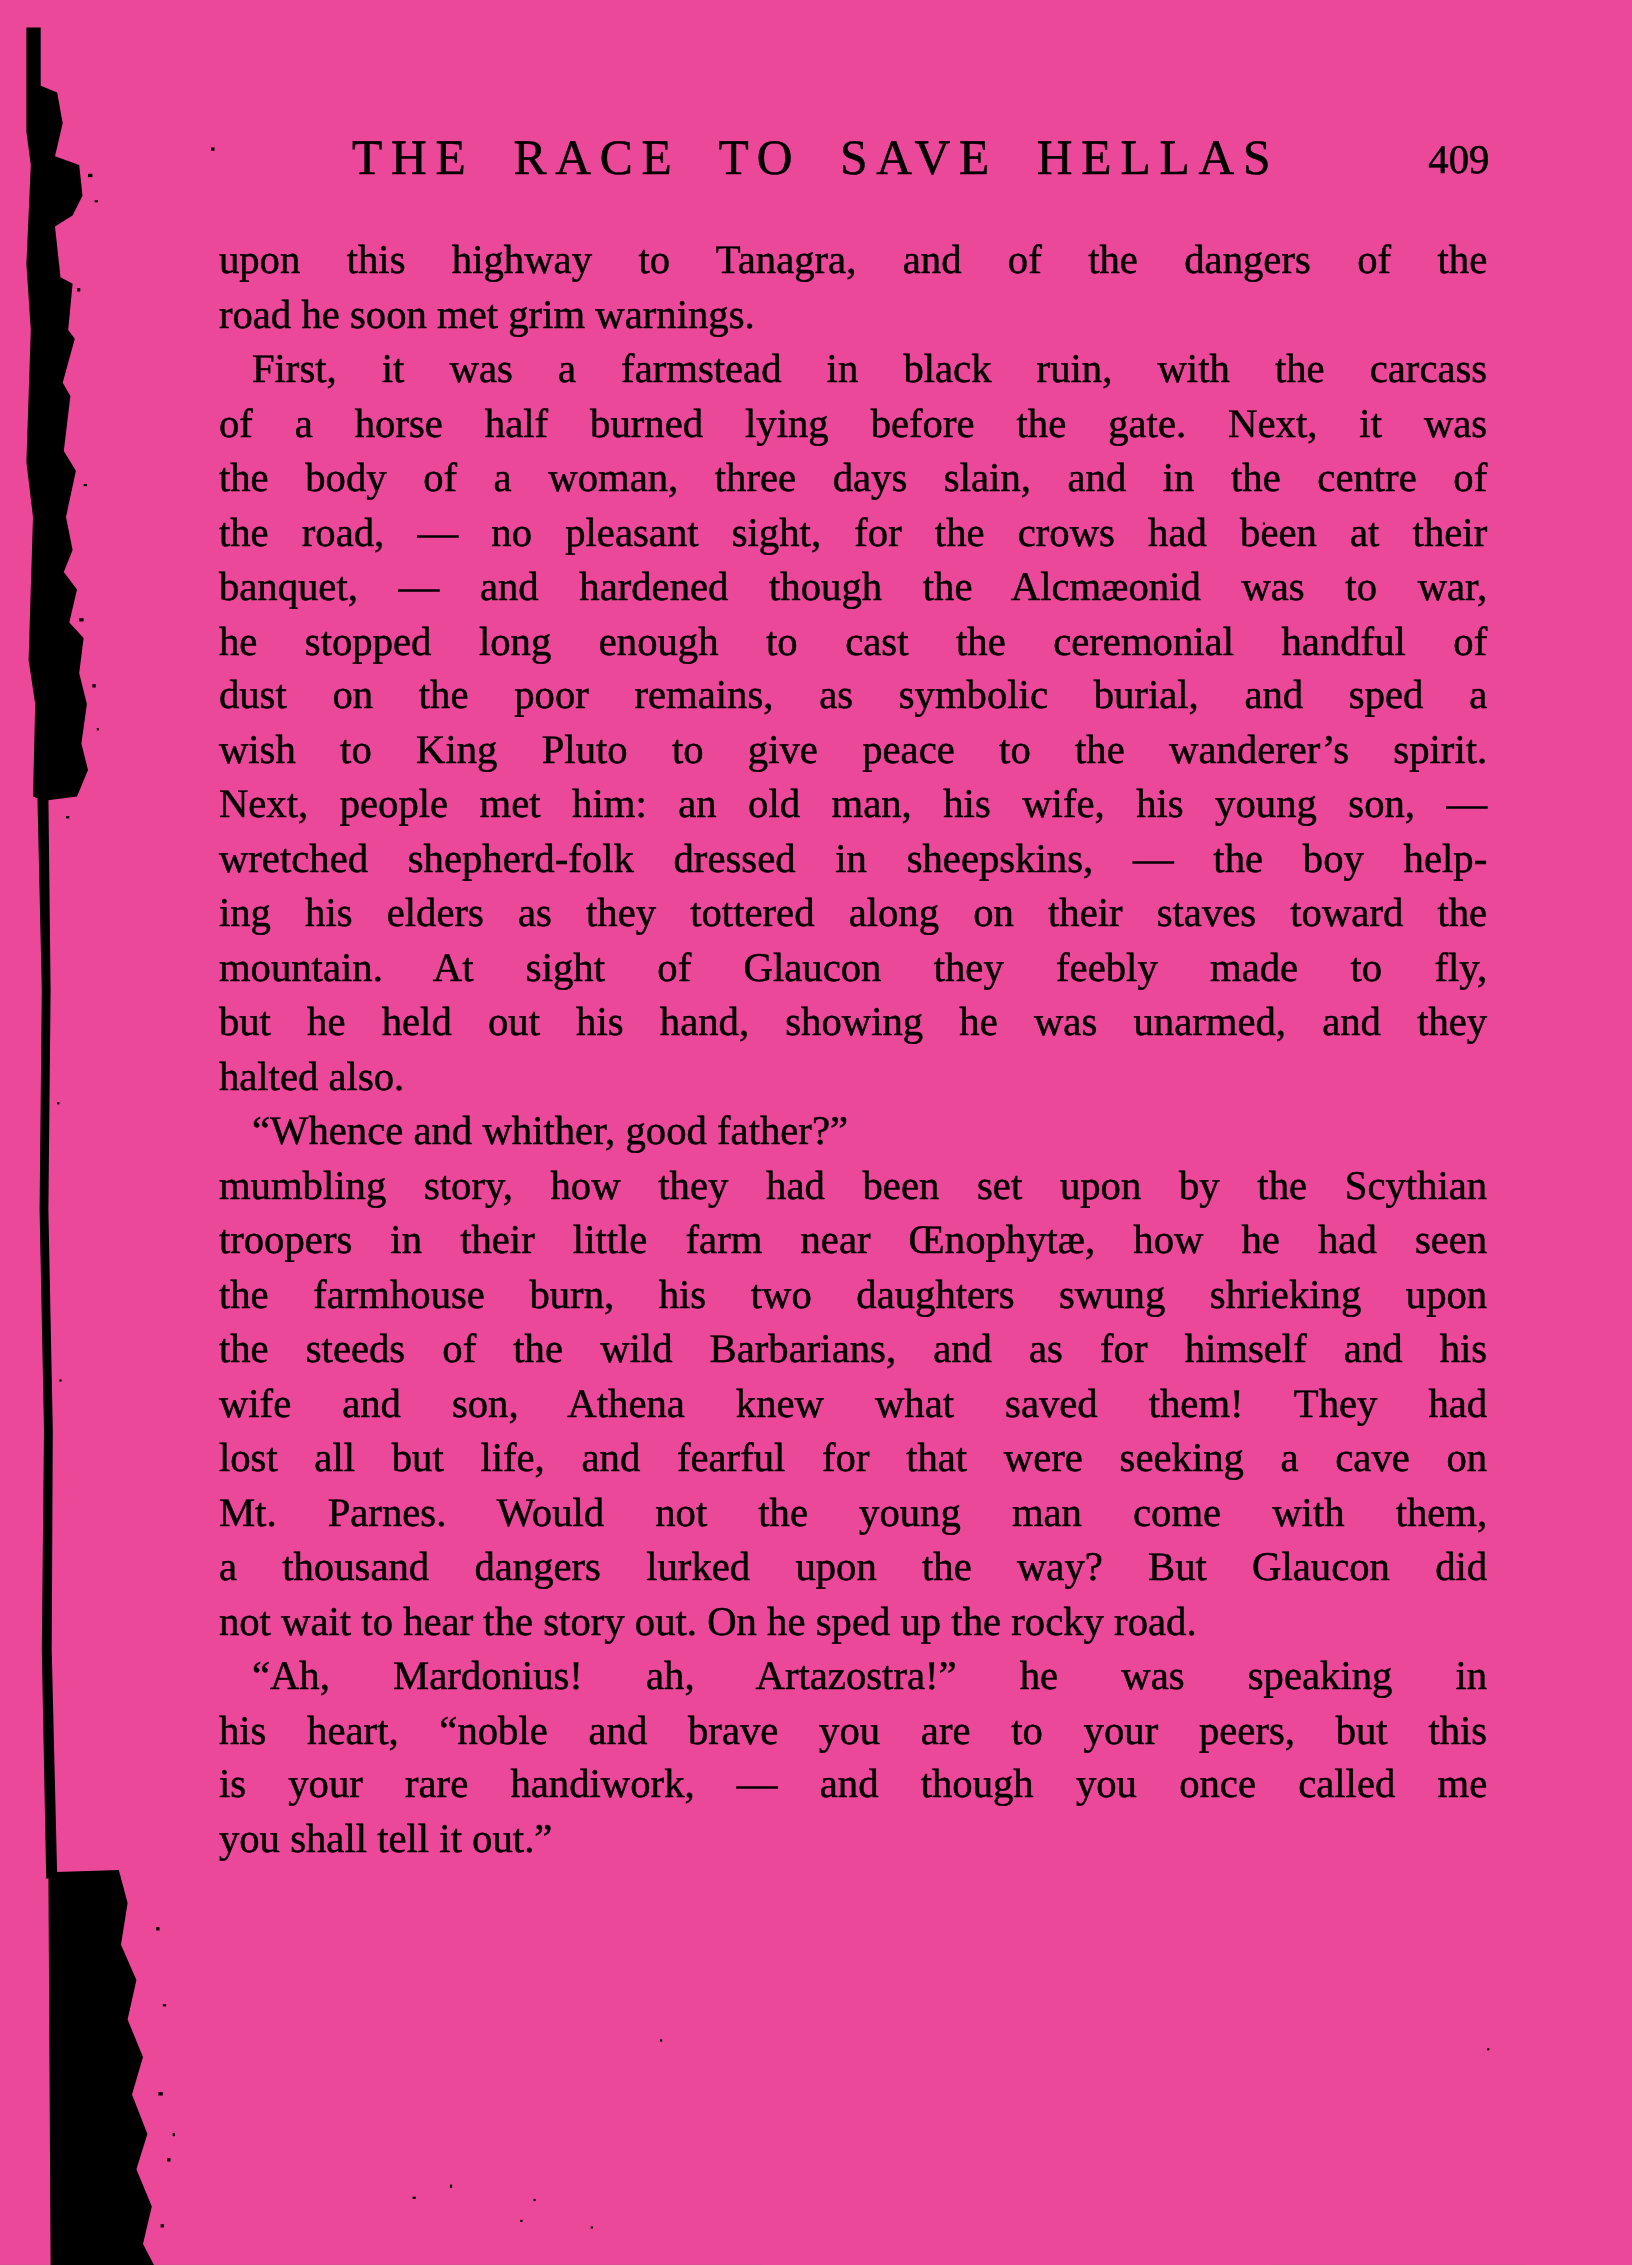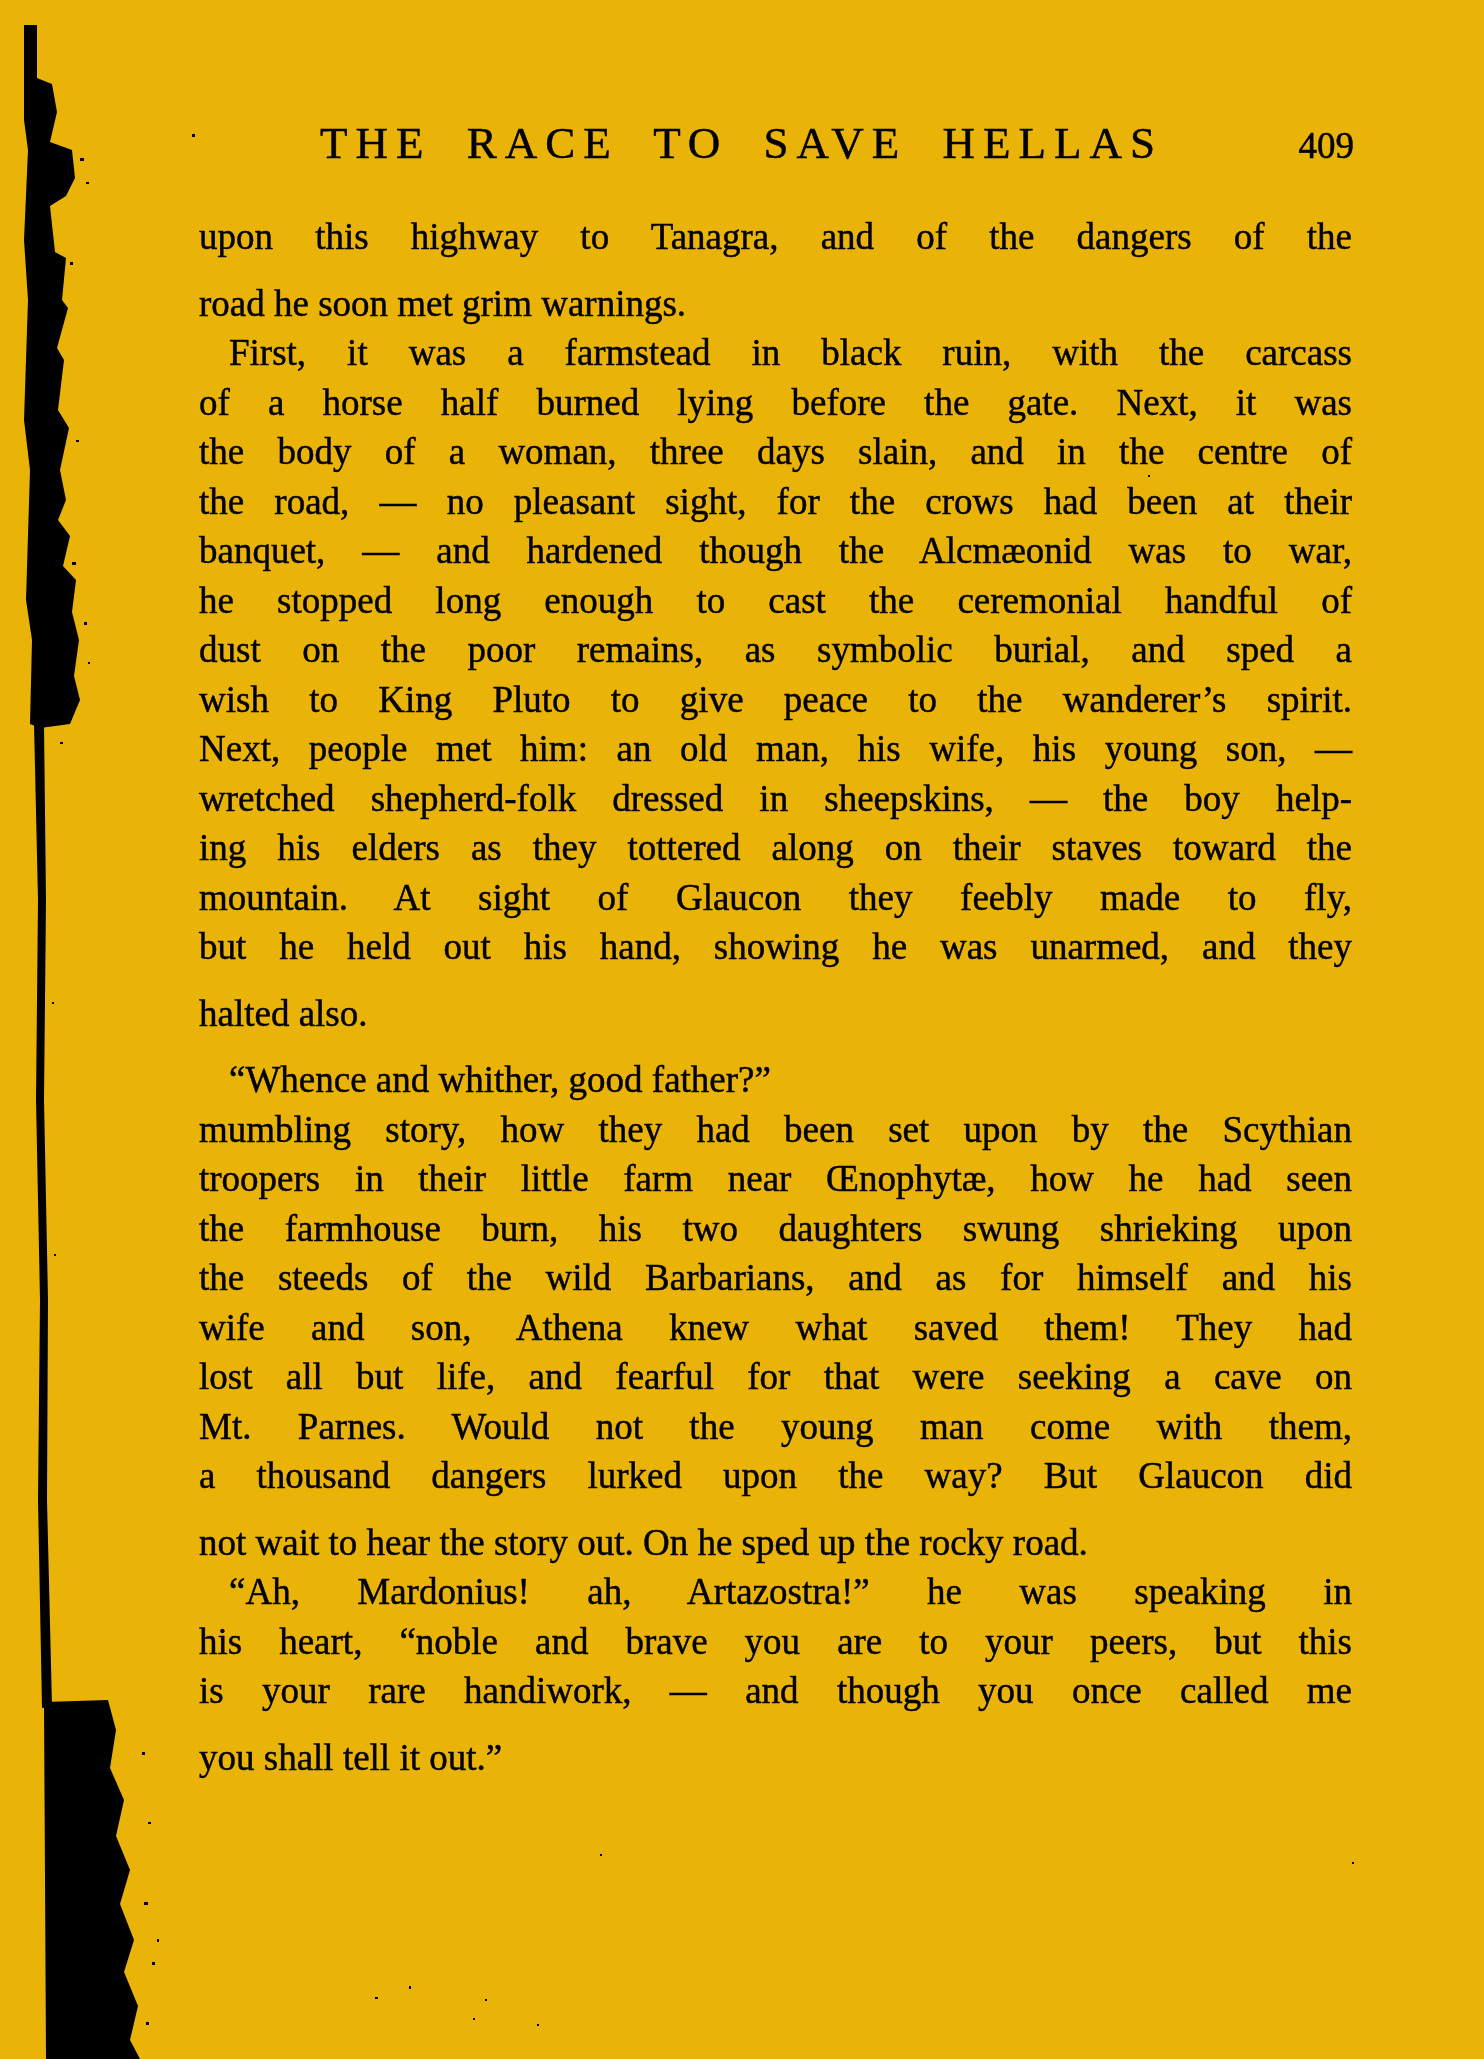--- a/index.html
+++ b/index.html
@@ -1,19 +1,19 @@
 <!DOCTYPE html>
 <html><head>
 <meta charset="utf-8">
 <style>
   html,body{margin:0;padding:0;background:#777;}
   #page{
     position:relative;
     width:1484px;height:2059px;
-    background:#eab308;
+    background:#ec4899;
     overflow:hidden;
     font-family:"Liberation Serif", serif;
     color:#000;
   }
   
   #running-head{
     position:absolute;left:0;top:118px;width:1484px;height:60px;
   }
   #head-title{
     position:absolute;left:320px;top:0;
@@ -33,21 +33,21 @@
     font-size:37px;
     -webkit-text-stroke:0.45px #000;
   }
   .para{margin:0;padding:0;}
   .line{
     height:49.5px;line-height:49.5px;
     text-align:justify;
     text-justify:inter-word;
   }
   .line.just{text-align-last:justify;}
-  .line.last{text-align:left;text-align-last:left;margin-top:17px;}
+  .line.last{text-align:left;text-align-last:left;}
   .line.indent{text-indent:30px;}
   
   #artifacts{position:absolute;left:0;top:0;width:1484px;height:2059px;pointer-events:none;}
 </style>
 </head>
 <body>
 
 <div id="page">
 
   <svg id="artifacts" viewBox="0 0 1484 2059" xmlns="http://www.w3.org/2000/svg">

